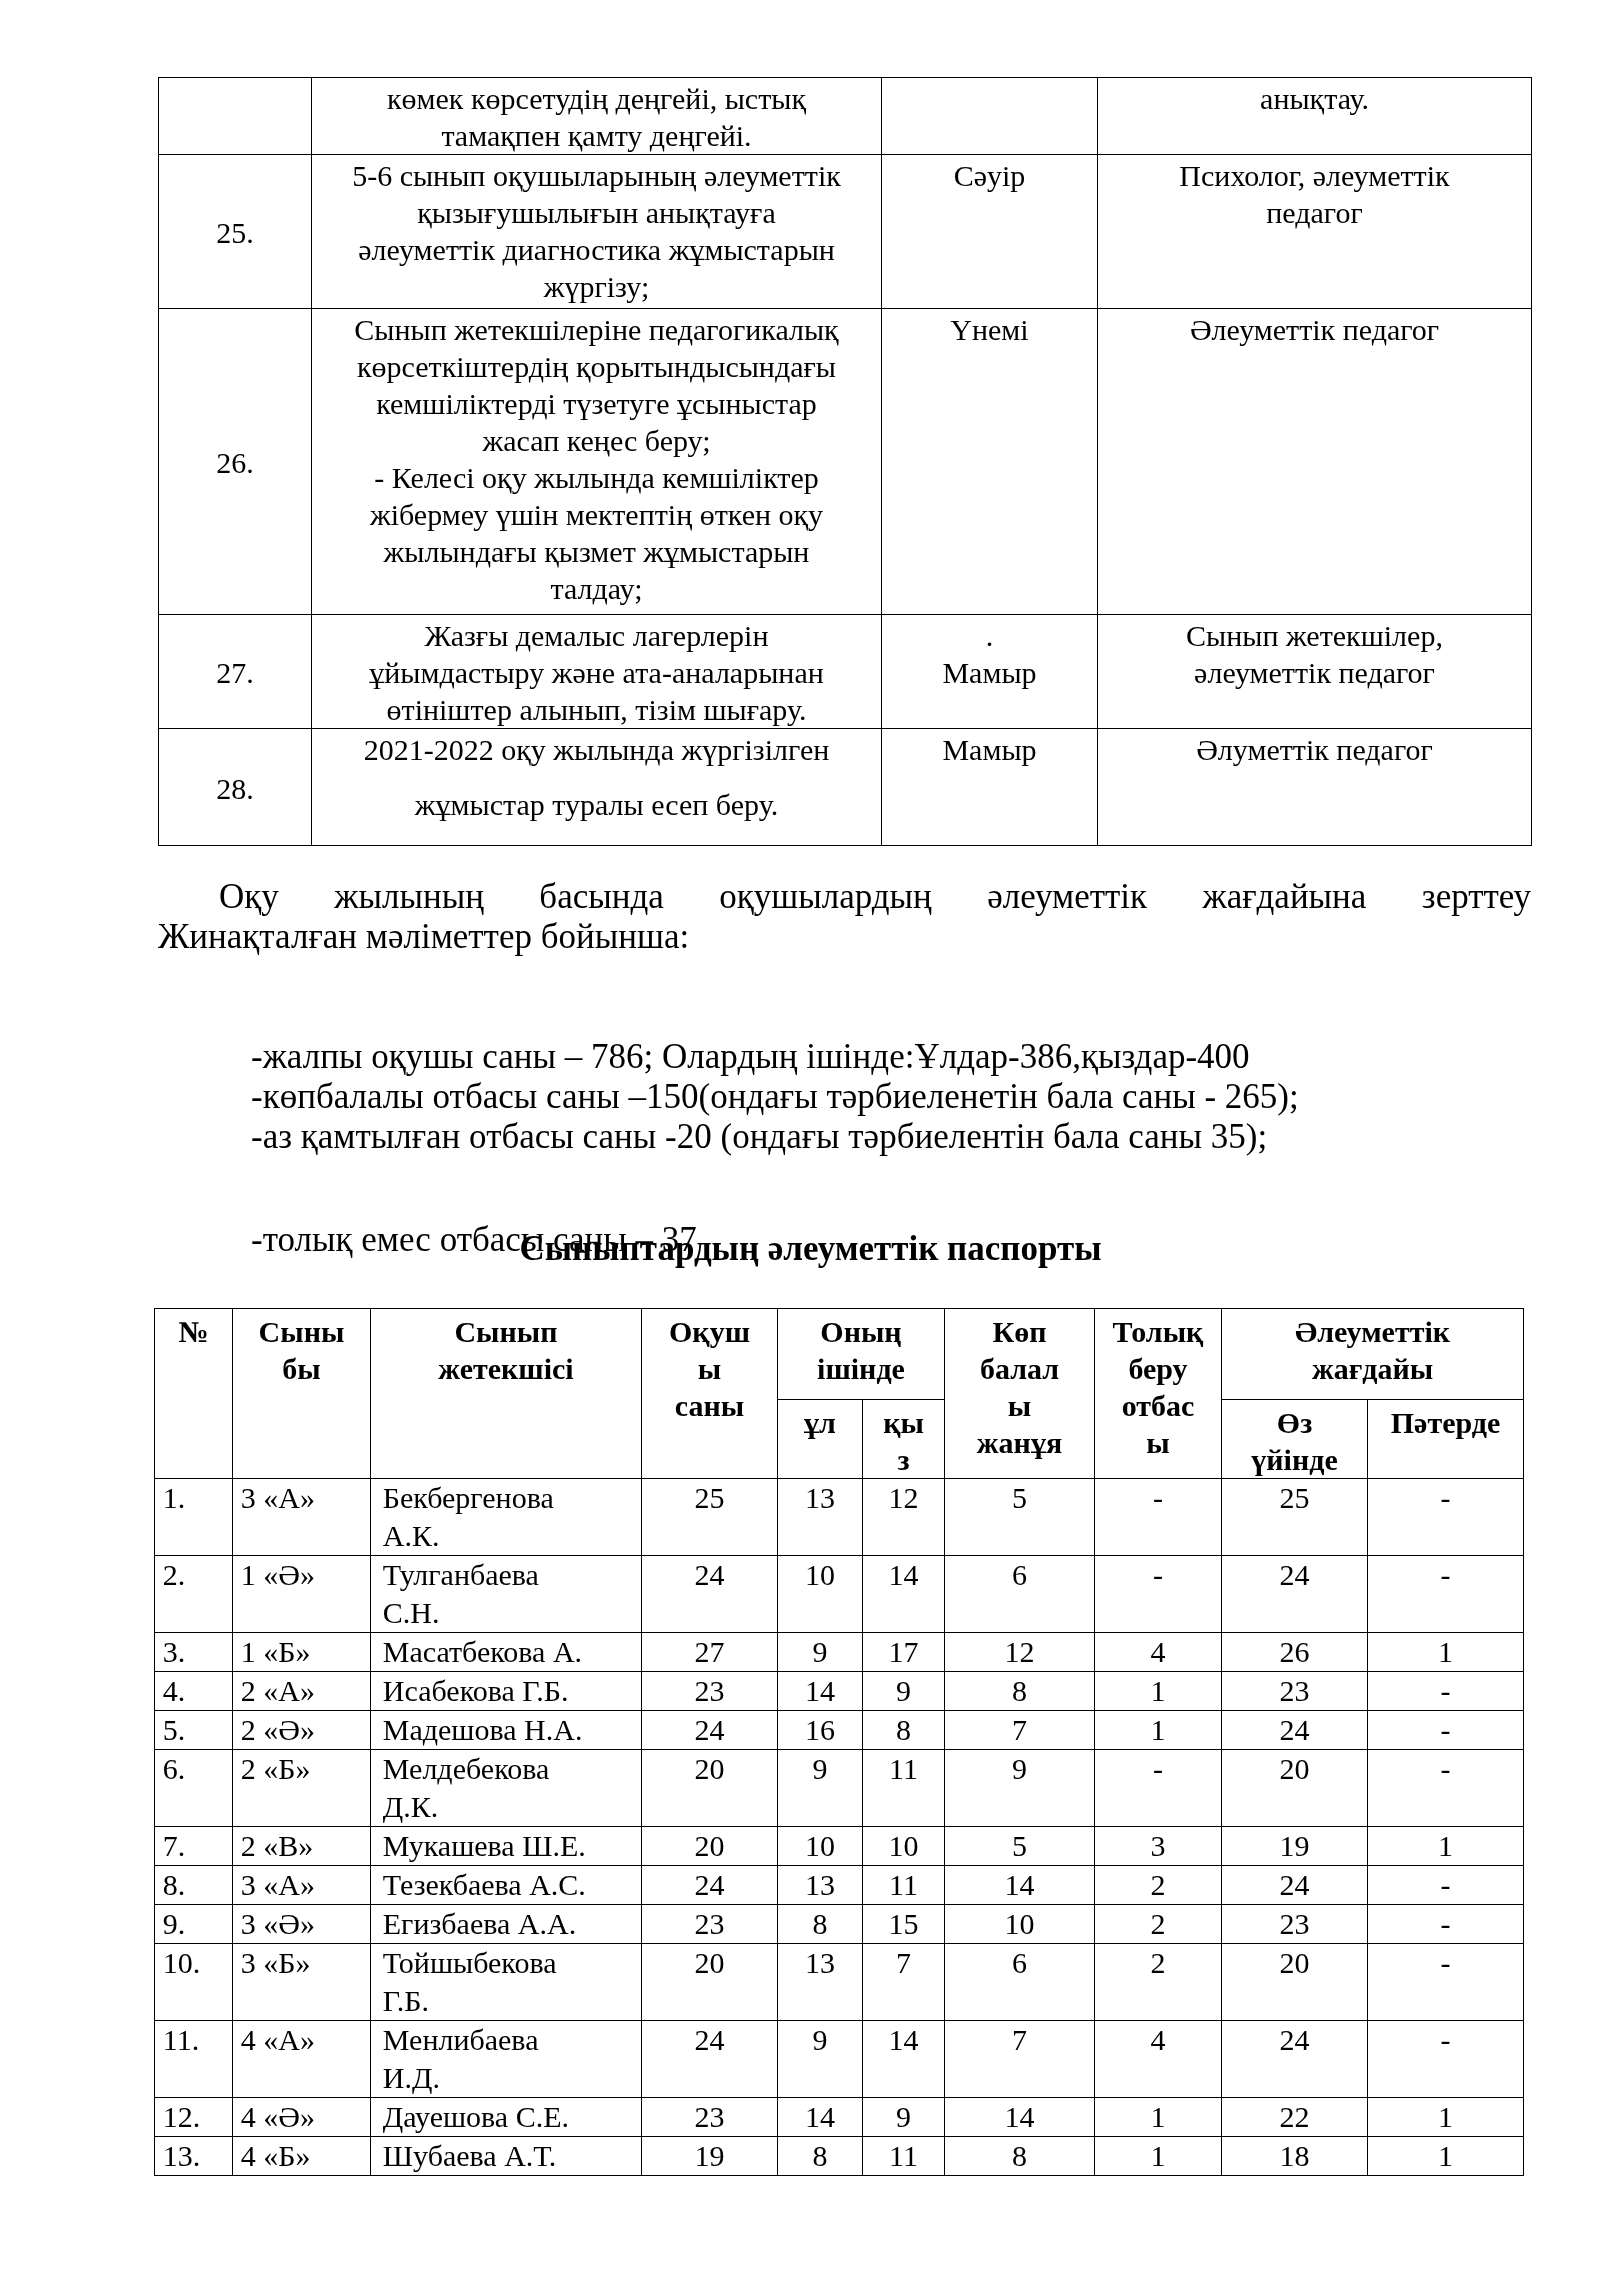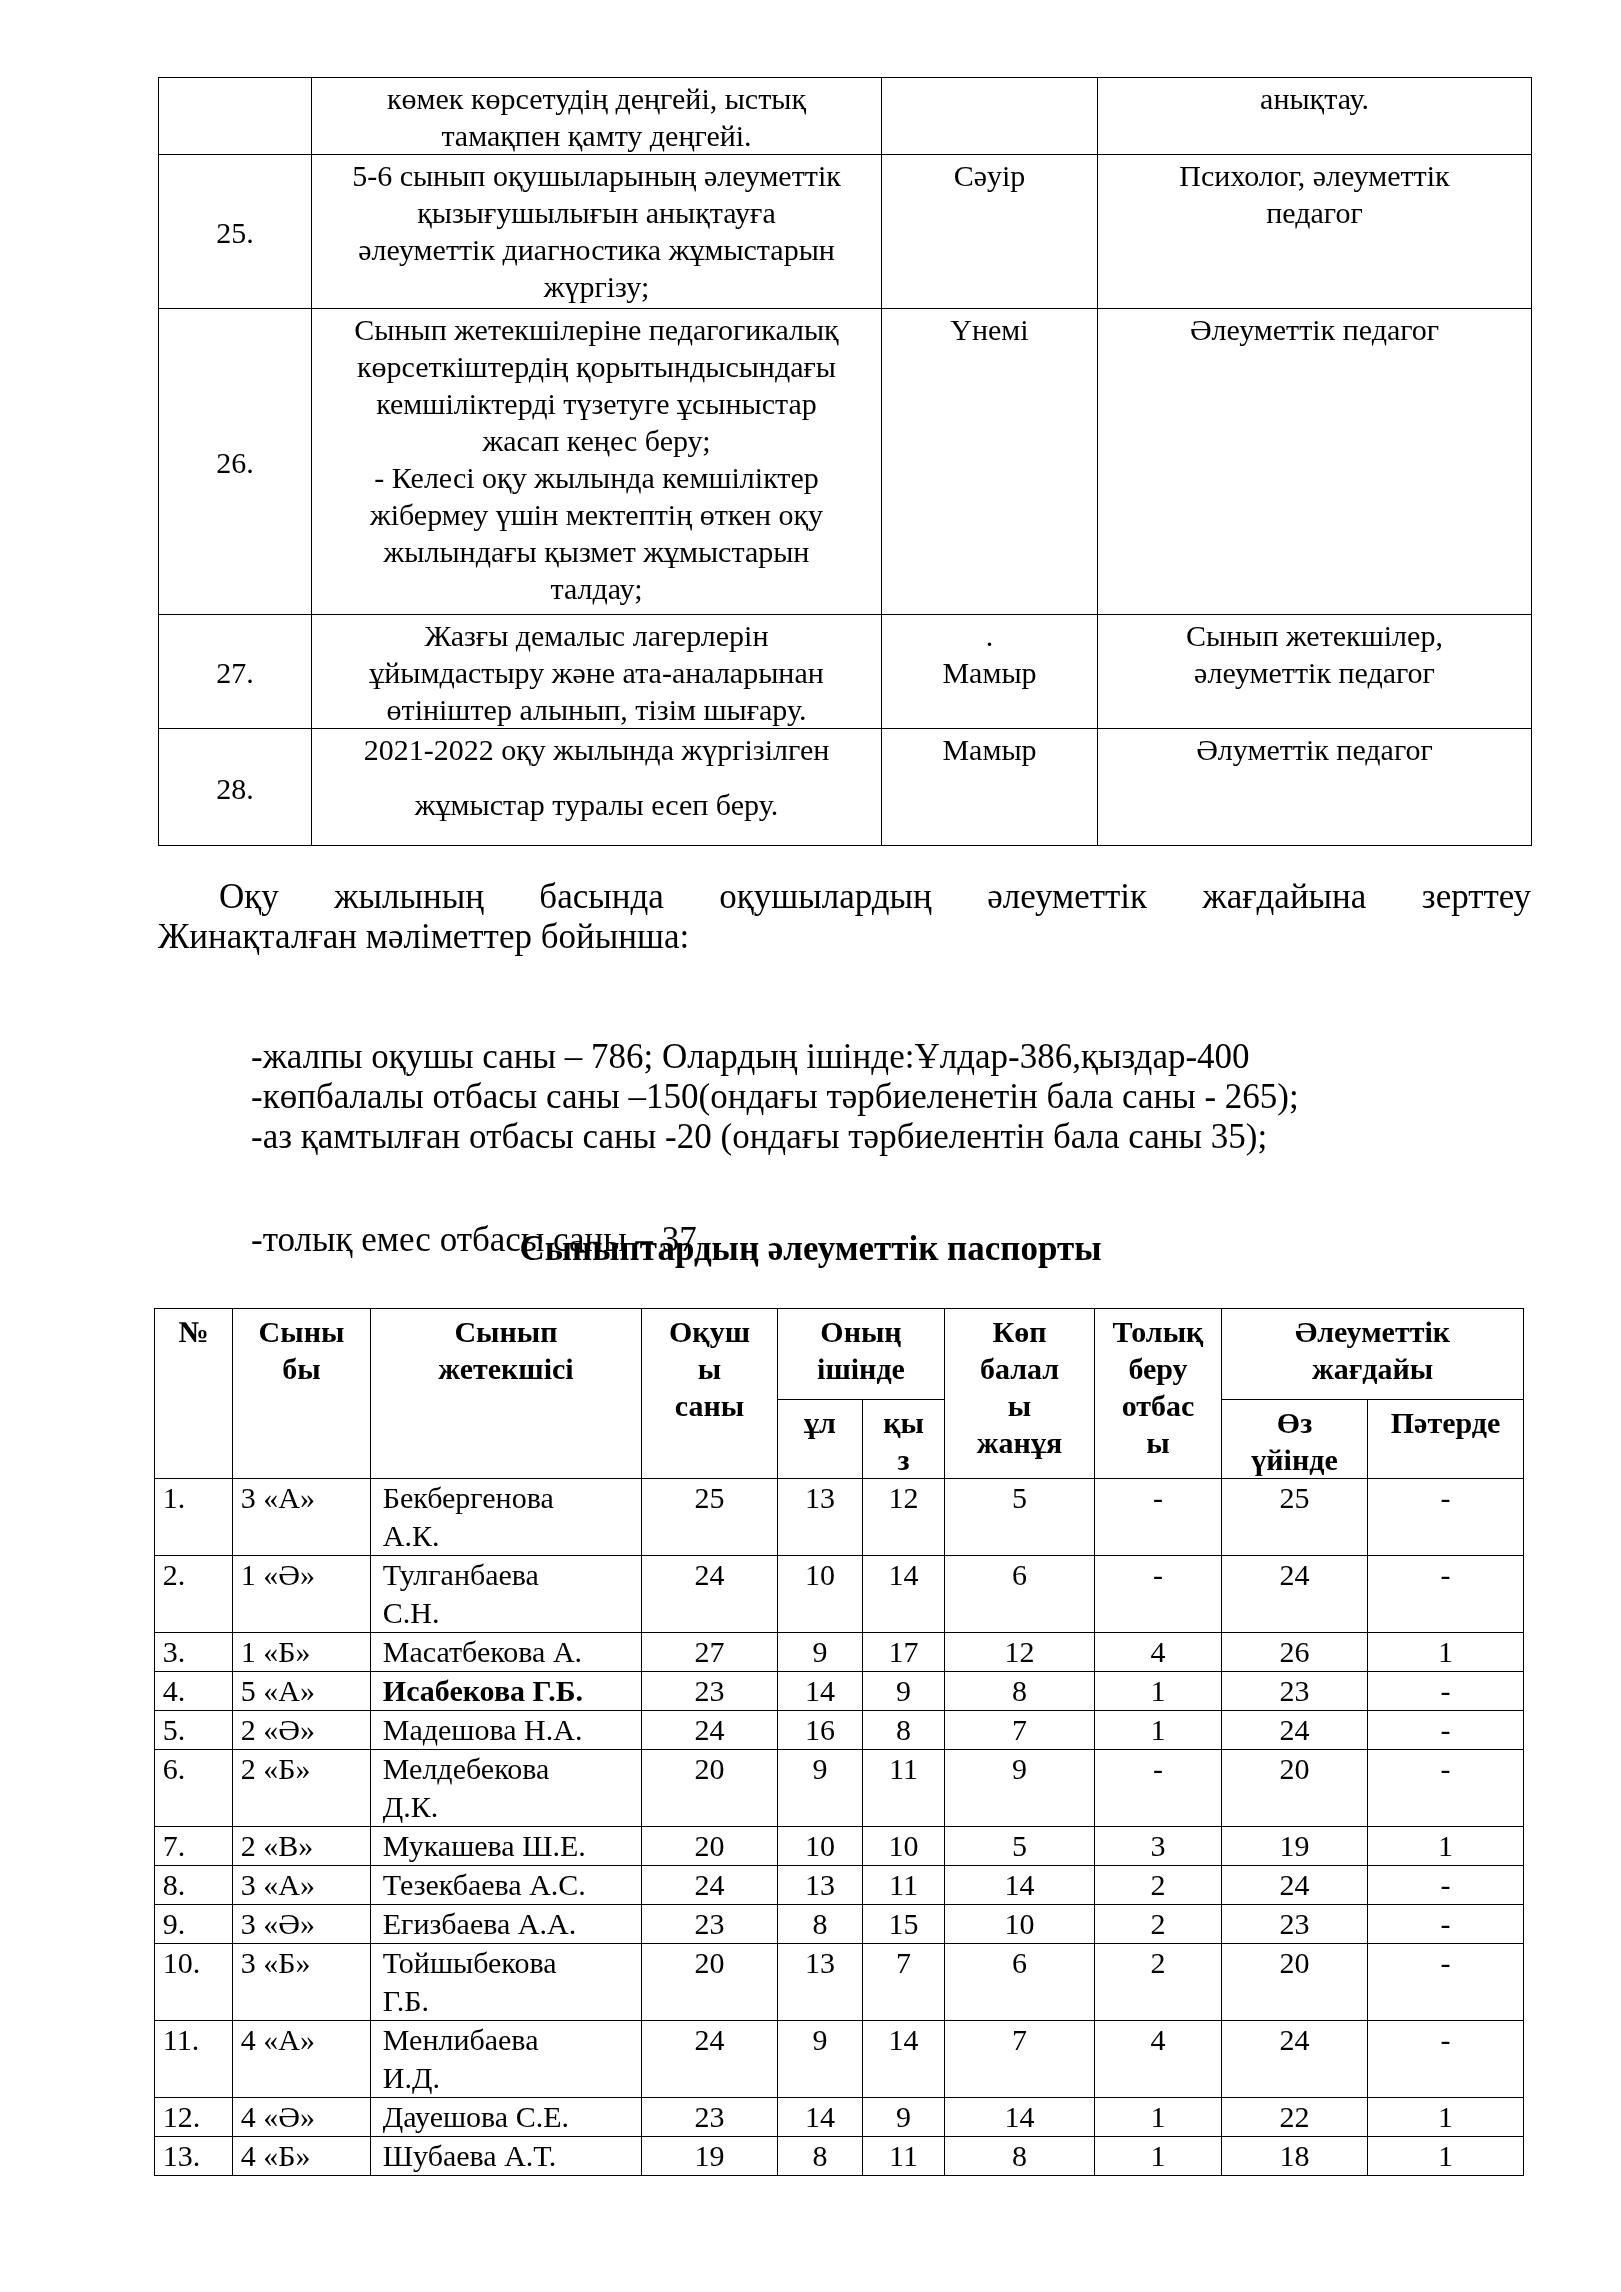--- a/index.html
+++ b/index.html
@@ -238,23 +238,23 @@
         <td>27</td>
         <td>9</td>
         <td>17</td>
         <td>12</td>
         <td>4</td>
         <td>26</td>
         <td>1</td>
       </tr>
       <tr style="height: 38px;">
         <td class="left">4.</td>
-        <td class="left">5 «А»</td>
-        <td class="name">
-          <span style="display: block; font-weight: bold;">Исабекова Г.Б.</span>
+        <td class="left">2 «А»</td>
+        <td class="name">
+          <span style="display: block;">Исабекова Г.Б.</span>
         </td>
         <td>23</td>
         <td>14</td>
         <td>9</td>
         <td>8</td>
         <td>1</td>
         <td>23</td>
         <td>-</td>
       </tr>
       <tr style="height: 38px;">

